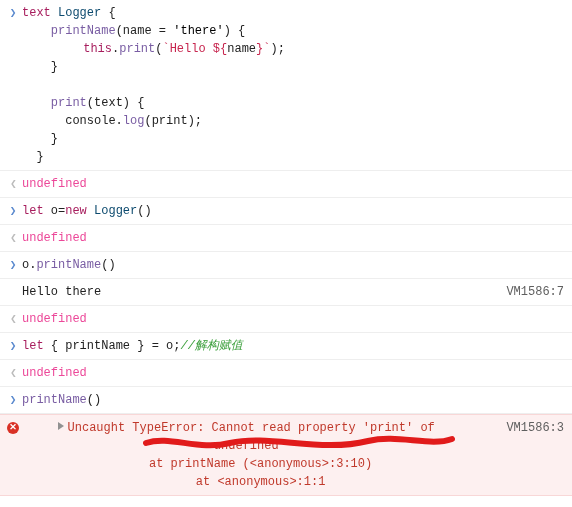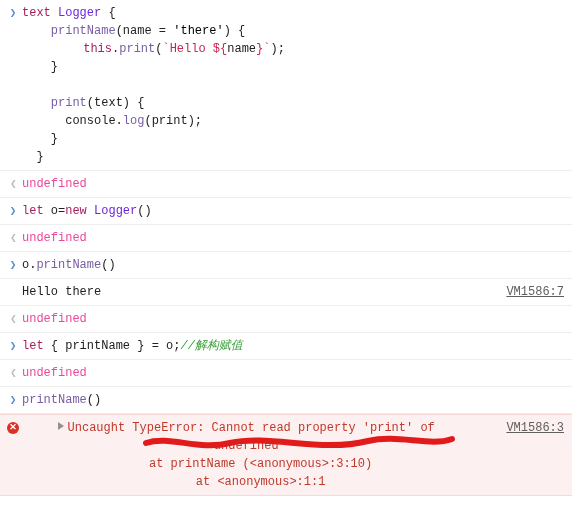--- a/index.html
+++ b/index.html
@@ -35,21 +35,20 @@
   .content {
     flex: 1 1 auto;
     white-space: pre;
     overflow: hidden;
   }
   .content.wrap { white-space: pre-wrap; text-align: center; }
   .source {
     flex: 0 0 auto;
     padding-left: 8px;
     color: #5f5f5f;
-    text-decoration: underline;
     align-self: flex-start;
     margin-left: 28px;
   }
   .icon { display: inline-block; }
   .chev-right { color: #5a89ce; font-size: 11px; }
   .chev-left { color: #bbb; font-size: 11px; transform: scaleX(-1); }
   .err-icon {
     width: 12px; height: 12px; border-radius: 50%;
     background: #d93025; color: #fff; font-size: 9px;
     display: inline-flex; align-items: center; justify-content: center;
@@ -69,21 +68,21 @@
   .scribble {
     position: absolute;
     pointer-events: none;
   }
   .prompt-line {
     padding: 6px 8px 6px 4px;
     display:flex;
   }
   
   .kw  { color: #a71d5d; }  
-  .cls { color: #6d28d9; text-align: center; }  
+  .cls { color: #0c4a6e; text-align: center; }  
   .fn  { color: #795da3; }  
   .str { color: #000000; }  
   .tpl { color: #c7254e; }  
   .this{ color: #a71d5d; margin-left: 18px; }
   .def { color: #222; }
   .com { color: #3da03d; font-style: italic; }
   .undef { color: #ec4899; }
 </style>
 </head>
 <body>

